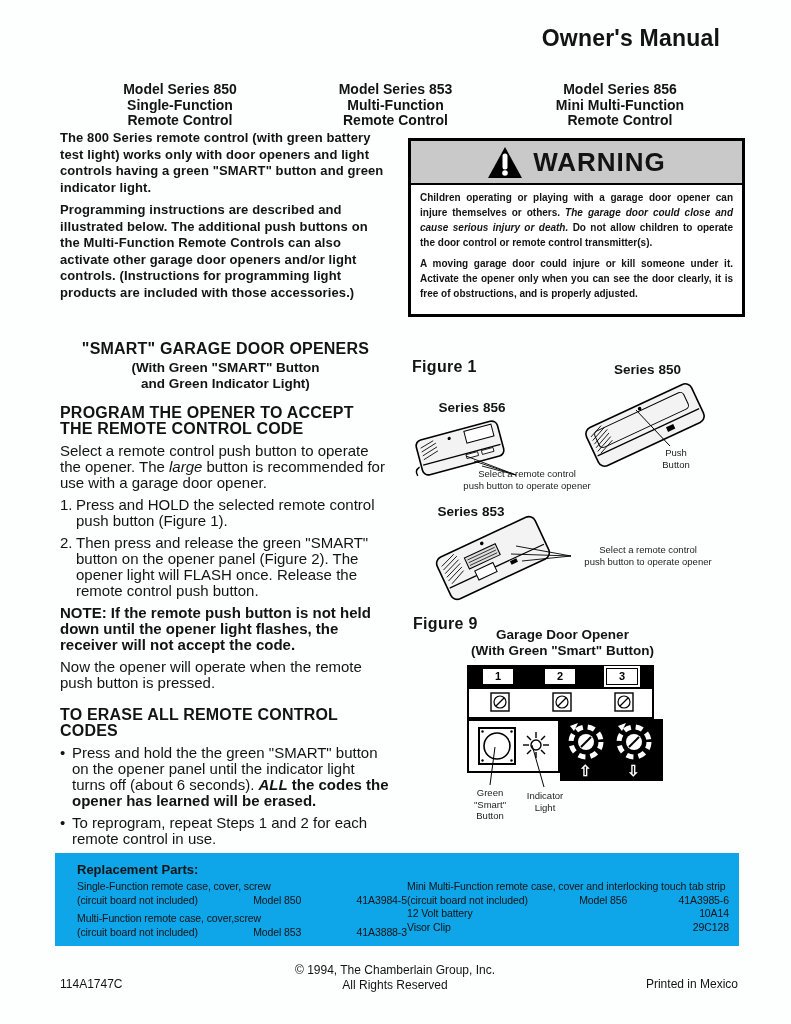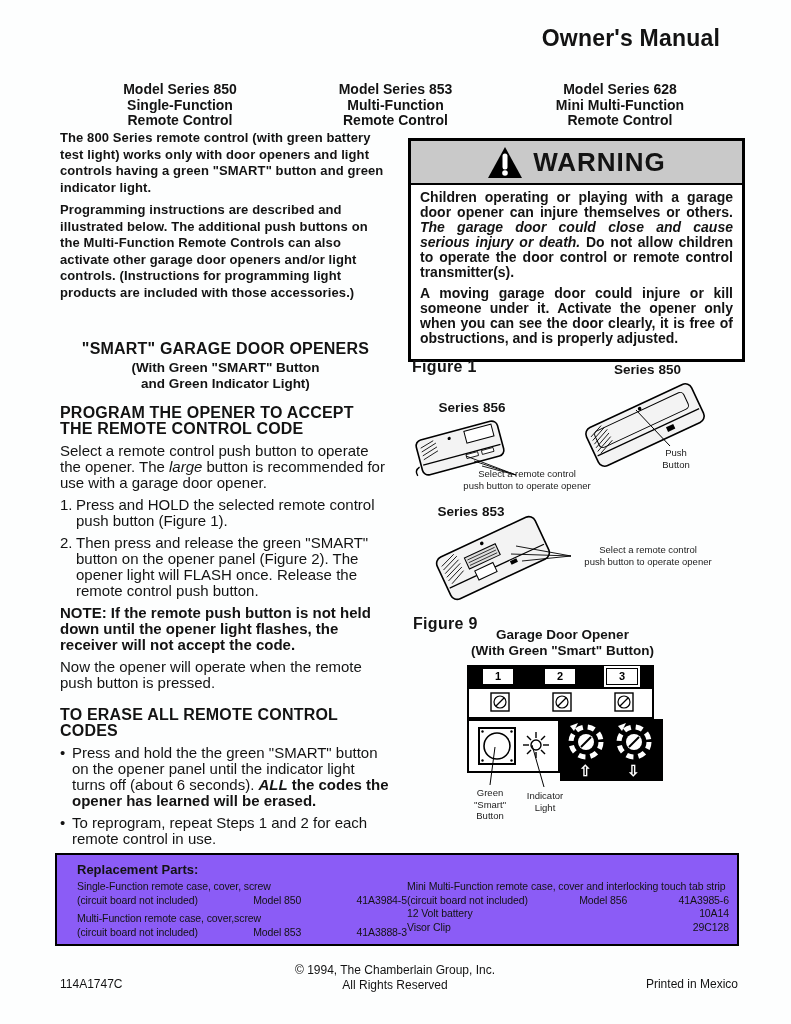--- a/index.html
+++ b/index.html
@@ -17,37 +17,37 @@
   .smart-h{font-size:16px;font-weight:bold;text-align:center;margin:40px 0 2px 0;letter-spacing:.2px;}
   .smart-sub{font-size:13.5px;font-weight:bold;text-align:center;line-height:16.5px;}
   .sec-h{font-size:16px;font-weight:bold;line-height:16.5px;margin:12px 0 5px 0;letter-spacing:.2px;}
   .bodytxt{font-size:15px;line-height:16px;}
   .li{display:flex;margin:0 0 6px 0;}
   .li .mk{width:16px;flex:0 0 16px;}
   .warnbox{left:408px;top:138px;width:331px;border:3px solid #000;background:#fff;}
   .warnhead{background:#c9c9c9;border-bottom:2px solid #000;height:42px;
             display:flex;align-items:center;justify-content:center;gap:10px;}
   .warnword{font-size:26px;font-weight:bold;letter-spacing:1px;}
-  .warnbody{padding:5px 9px 7px 9px;font-size:14px;font-weight:bold;line-height:15px;text-align:justify;}
+  .warnbody{padding:5px 9px 7px 9px;font-size:10px;font-weight:bold;line-height:15px;text-align:justify;}
   .warnbody p{margin:0 0 6px 0;}
   .figtitle{font-size:16px;font-weight:bold;letter-spacing:.3px;}
   .serieslbl{font-size:13.5px;font-weight:bold;text-align:center;}
   .smallcap{font-size:9.5px;line-height:11.5px;text-align:center;color:#222;}
   .fig2cap{font-size:13.5px;font-weight:bold;line-height:16px;text-align:center;}
   .panelrow1{position:relative;height:24px;background:#000;}
   .numbox{position:absolute;top:4px;width:30px;height:15px;background:#fff;
           font-size:11px;font-weight:bold;text-align:center;line-height:15px;color:#000;}
   .numbox.out{outline:2px solid #fff;outline-offset:1px;}
   .panelrow2{position:relative;height:28px;background:#fff;border-left:2px solid #000;
              border-right:2px solid #000;border-bottom:2px solid #000;}
   .screw{position:absolute;top:3px;}
   .whitebox{position:absolute;left:0;top:0;width:89px;height:50px;border:2px solid #000;background:#fff;}
   .blackbox{position:absolute;left:93px;top:0;width:103px;height:62px;background:#000;}
   .dial-arrow{position:absolute;color:#fff;font-size:15px;line-height:15px;font-weight:bold;}
-  .partsbox{left:55px;top:853px;width:680px;height:89px;border:2px solid #000000;background:#8b5cf6;}
+  .partsbox{left:55px;top:853px;width:680px;height:89px;border:2px solid #0ea5e9;background:#0ea5e9;}
   .parts-h{font-size:13px;font-weight:bold;}
   .parts{font-size:10.5px;line-height:13.5px;letter-spacing:-.1px;white-space:nowrap;}
   .prow{display:flex;justify-content:space-between;}
   .footer{font-size:12px;line-height:15px;}
 </style>
 </head>
 <body>
 
 <div class="page">
 
@@ -57,21 +57,21 @@
     <div>Model Series 850</div>
     <div>Single-Function</div>
     <div>Remote Control</div>
   </div>
   <div class="abs model" style="left:303px;top:82px;width:185px;">
     <div>Model Series 853</div>
     <div>Multi-Function</div>
     <div>Remote Control</div>
   </div>
   <div class="abs model" style="left:520px;top:82px;width:200px;">
-    <div>Model Series 628</div>
+    <div>Model Series 856</div>
     <div>Mini Multi-Function</div>
     <div>Remote Control</div>
   </div>
 
   <div class="abs leftcol">
     <p class="intro">The 800 Series remote control (with green battery test light) works only with door openers and light controls having a green "SMART" button and green indicator light.</p>
     <p class="intro">Programming instructions are described and illustrated below. The additional push buttons on the Multi-Function Remote Controls can also activate other garage door openers and/or light controls. (Instructions for programming light products are included with those accessories.)</p>
 
     <div class="smart-h">"SMART" GARAGE DOOR OPENERS</div>
     <div class="smart-sub">(With Green "SMART" Button</div>

